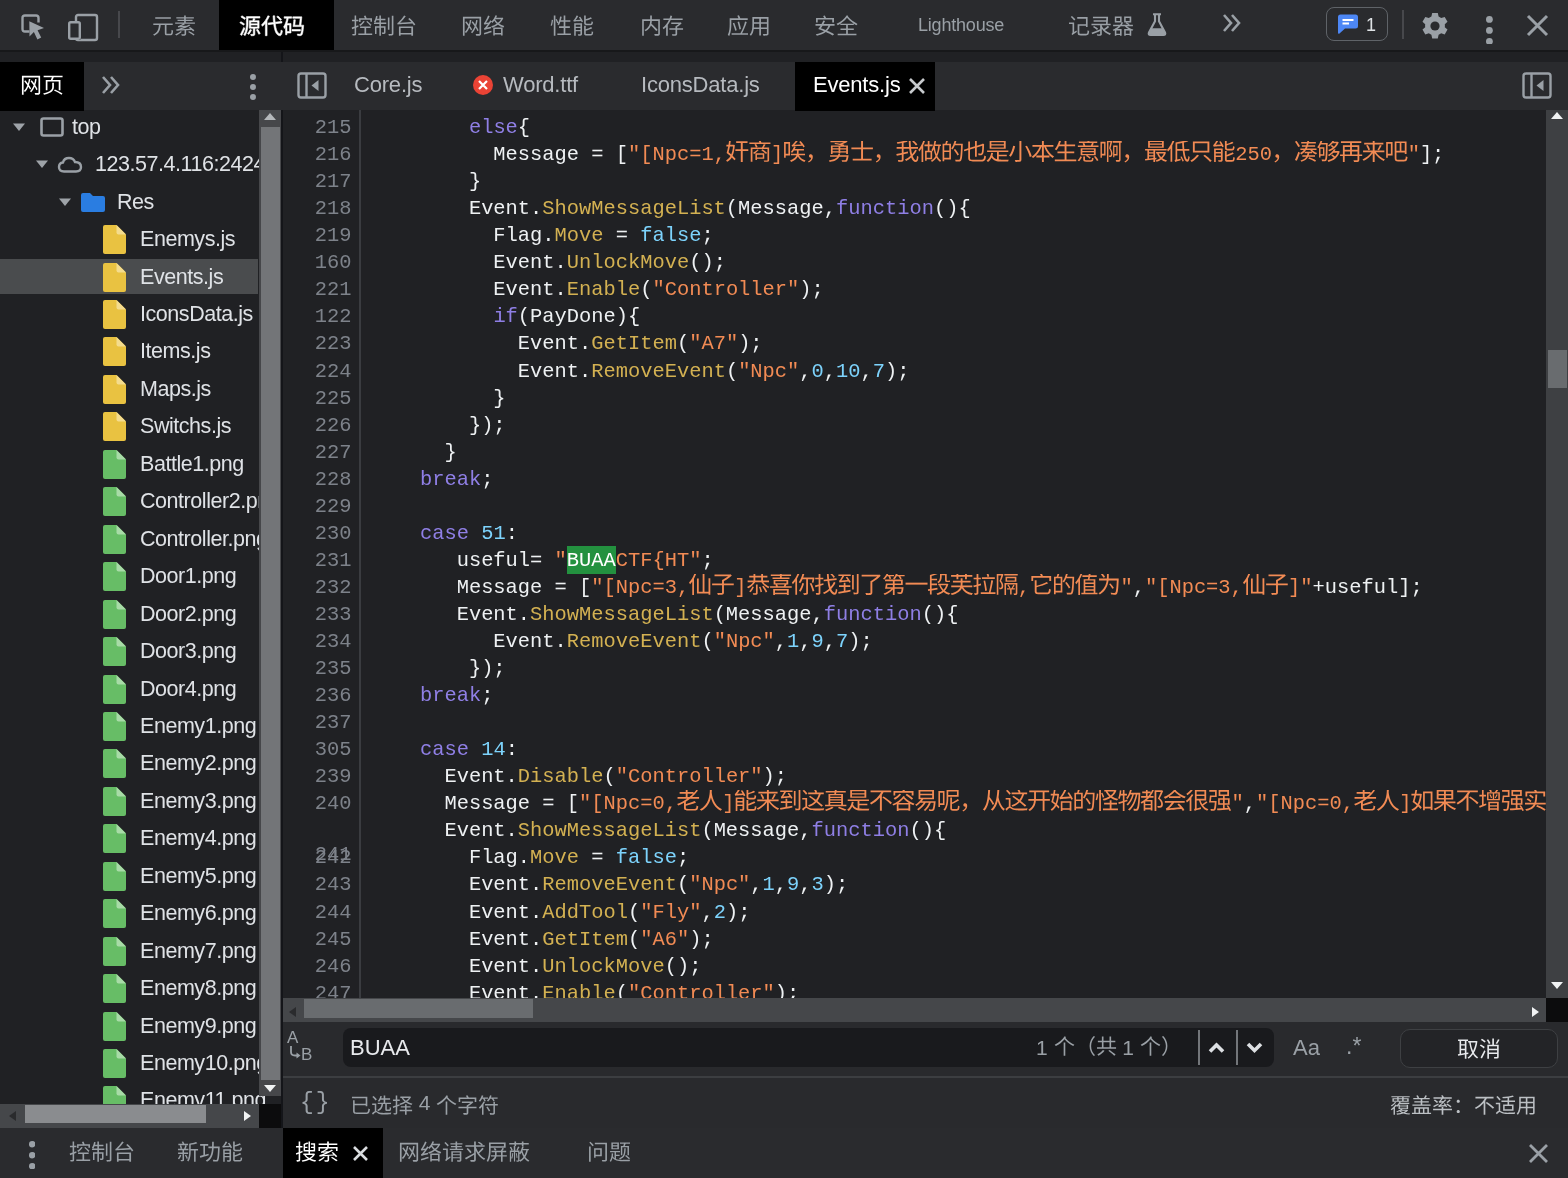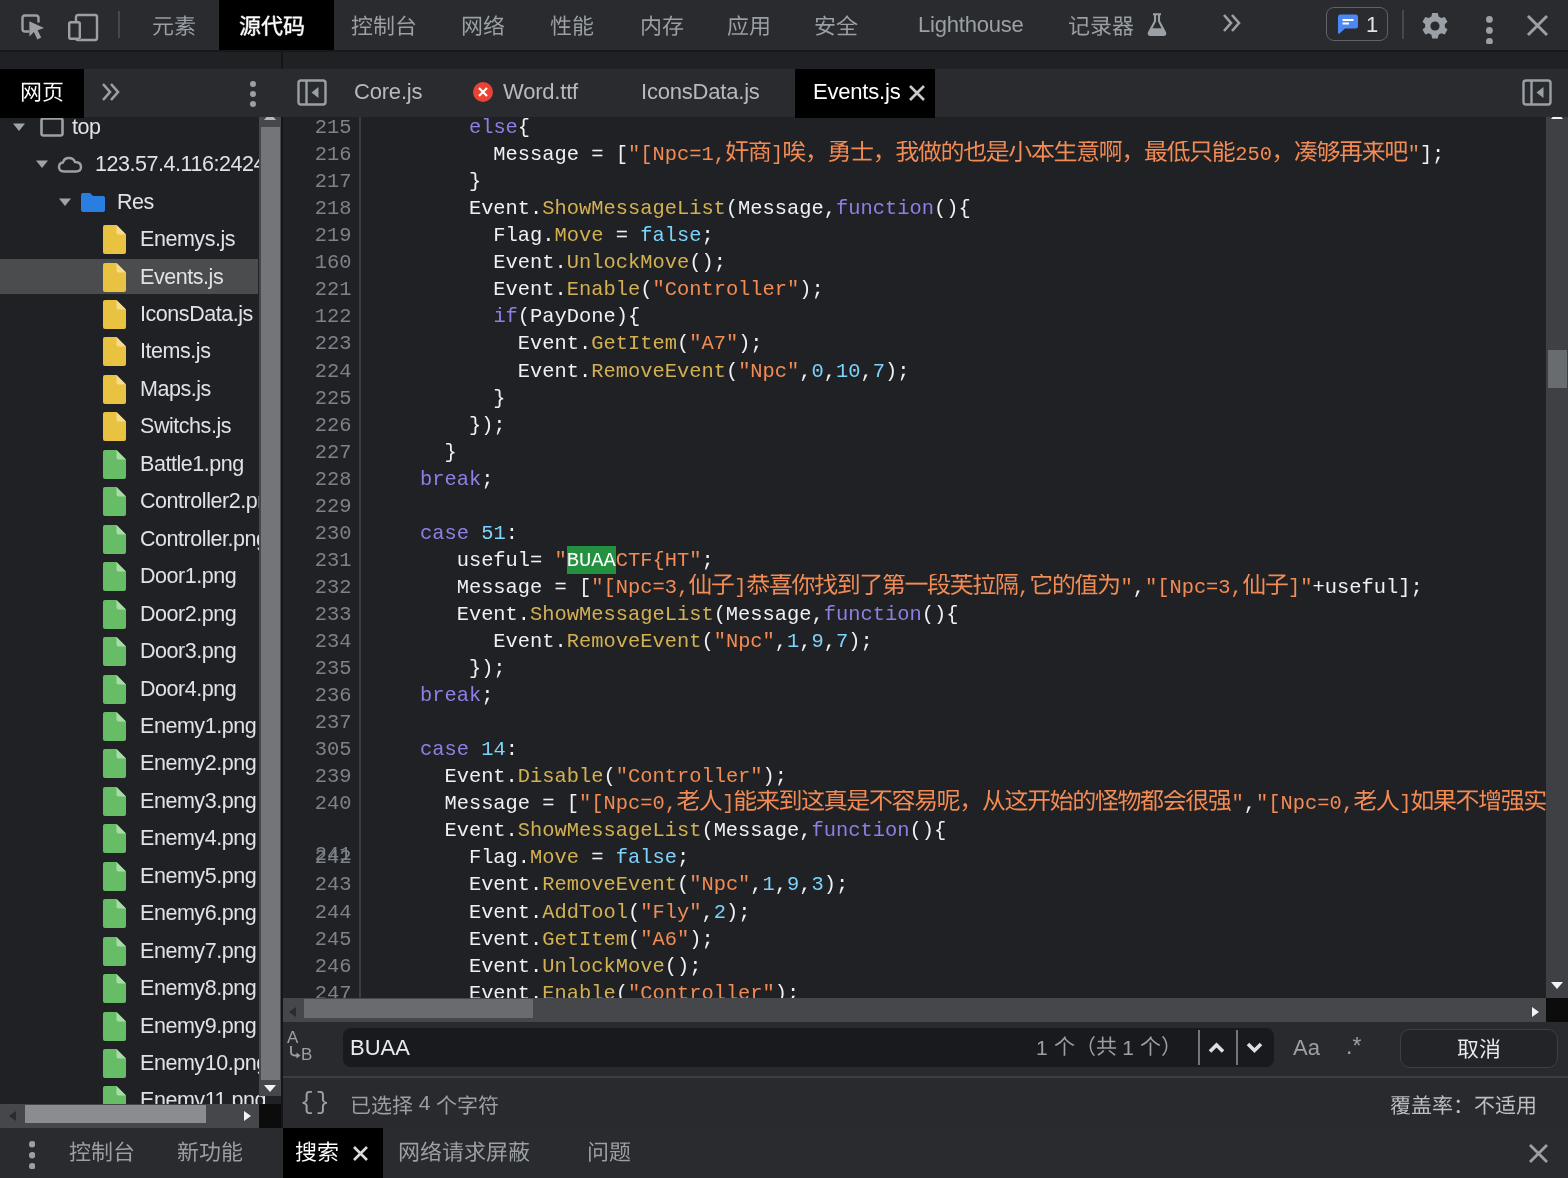--- a/index.html
+++ b/index.html
@@ -1,19 +1,19 @@
 <!DOCTYPE html>
 <html><head><meta charset="utf-8"><style>*{margin:0;padding:0;box-sizing:border-box}
 html,body{width:1568px;height:1178px;overflow:hidden;background:#202124}
 body{font-family:"Liberation Sans",sans-serif;position:relative}
 .abs{position:absolute}
 .cj{display:inline-block;vertical-align:top}
 .bold use{stroke:currentColor;stroke-width:2.6}
 .bar{position:absolute;left:0;width:1568px;background:#2a2b2e}
-.tabtxt{position:absolute;top:0;height:50px;line-height:50px;font-size:22px;color:#9aa0a6;letter-spacing:-.2px}
+.tabtxt{position:absolute;top:0;height:50px;line-height:50px;font-size:18px;color:#9aa0a6;letter-spacing:-.2px}
 .ftxt{position:absolute;top:0;height:48.5px;line-height:45px;font-size:22px;color:#b6babf;letter-spacing:-.2px}
 #editor{position:absolute;left:283px;top:98px;width:1263px;height:927px;overflow:hidden;z-index:3}
 .ln{position:absolute;left:88px;height:27px;line-height:27px;font-family:"Liberation Mono",monospace;font-size:20.4px;white-space:pre;color:#eef1f3}
 .gn{position:absolute;left:0;width:68.5px;height:27px;line-height:27px;font-family:"Liberation Mono",monospace;font-size:20.4px;text-align:right;color:#7d828a}
 .k{color:#8f7fe5}.s{color:#f28b54}.y{color:#d3b152}.n{color:#7dd3fc}
 .hl{background:#23913f;color:#fff;padding:2.5px 0}
 .ln .cj,.gn .cj{margin:0}
 #tree{position:absolute;left:0;top:103px;width:281px;height:1025px;overflow:hidden;z-index:2;background:#202124}
 .tt{position:absolute;height:28px;line-height:28px;font-size:21.5px;color:#dfe2e6;letter-spacing:-.45px;white-space:pre}
 #drawer{position:absolute;left:283px;top:1022px;width:1285px;height:106px;background:#292a2d;z-index:4}
@@ -209,21 +209,21 @@
     <svg class="abs" style="left:1486.1px;top:15.6px" width="6.8" height="28.8" viewBox="0 0 6.8 28.8">
       <circle cx="3.4" cy="3.4" r="3.4" fill="#9aa0a6"></circle>
       <circle cx="3.4" cy="14.4" r="3.4" fill="#9aa0a6"></circle>
       <circle cx="3.4" cy="25.4" r="3.4" fill="#9aa0a6"></circle>
     </svg>
     <svg class="abs" style="left:1526px;top:14px" width="23" height="23" viewBox="0 0 23 23">
       <path d="M2 2 L21 21 M21 2 L2 21" stroke="#9aa0a6" stroke-width="3" fill="none"></path>
     </svg>
   </div>
 <div class="abs" style="left:0;top:50px;width:1568px;height:1.5px;background:#17181a;z-index:7"></div>
-<div class="bar" style="top:69px;height:48px;z-index:6">
+<div class="bar" style="top:62px;height:48px;z-index:6">
     <div class="abs" style="left:0;top:0;width:84px;height:48.5px;background:#000"></div>
     <div class="abs" style="left:20px;top:9.5px;color:#fff"><svg class="cj " style="width:44px;height:28px;" viewBox="0 0 44 28" fill="currentColor">
         <use href="#u7F51" transform="translate(0.0 21) scale(0.22 -0.22)"></use>
         <use href="#u9875" transform="translate(22.0 21) scale(0.22 -0.22)"></use>
       </svg></div>
     <svg class="abs" style="left:100px;top:12.5px" width="22" height="20" viewBox="0 0 22 20">
       <path d="M3 2 L10 10 L3 18 M11 2 L18 10 L11 18" fill="none" stroke="#9aa0a6" stroke-width="2.6"></path>
     </svg>
     <svg class="abs" style="left:250px;top:12px" width="6" height="26" viewBox="0 0 6 26">
       <circle cx="3" cy="3" r="3" fill="#9aa0a6"></circle>

